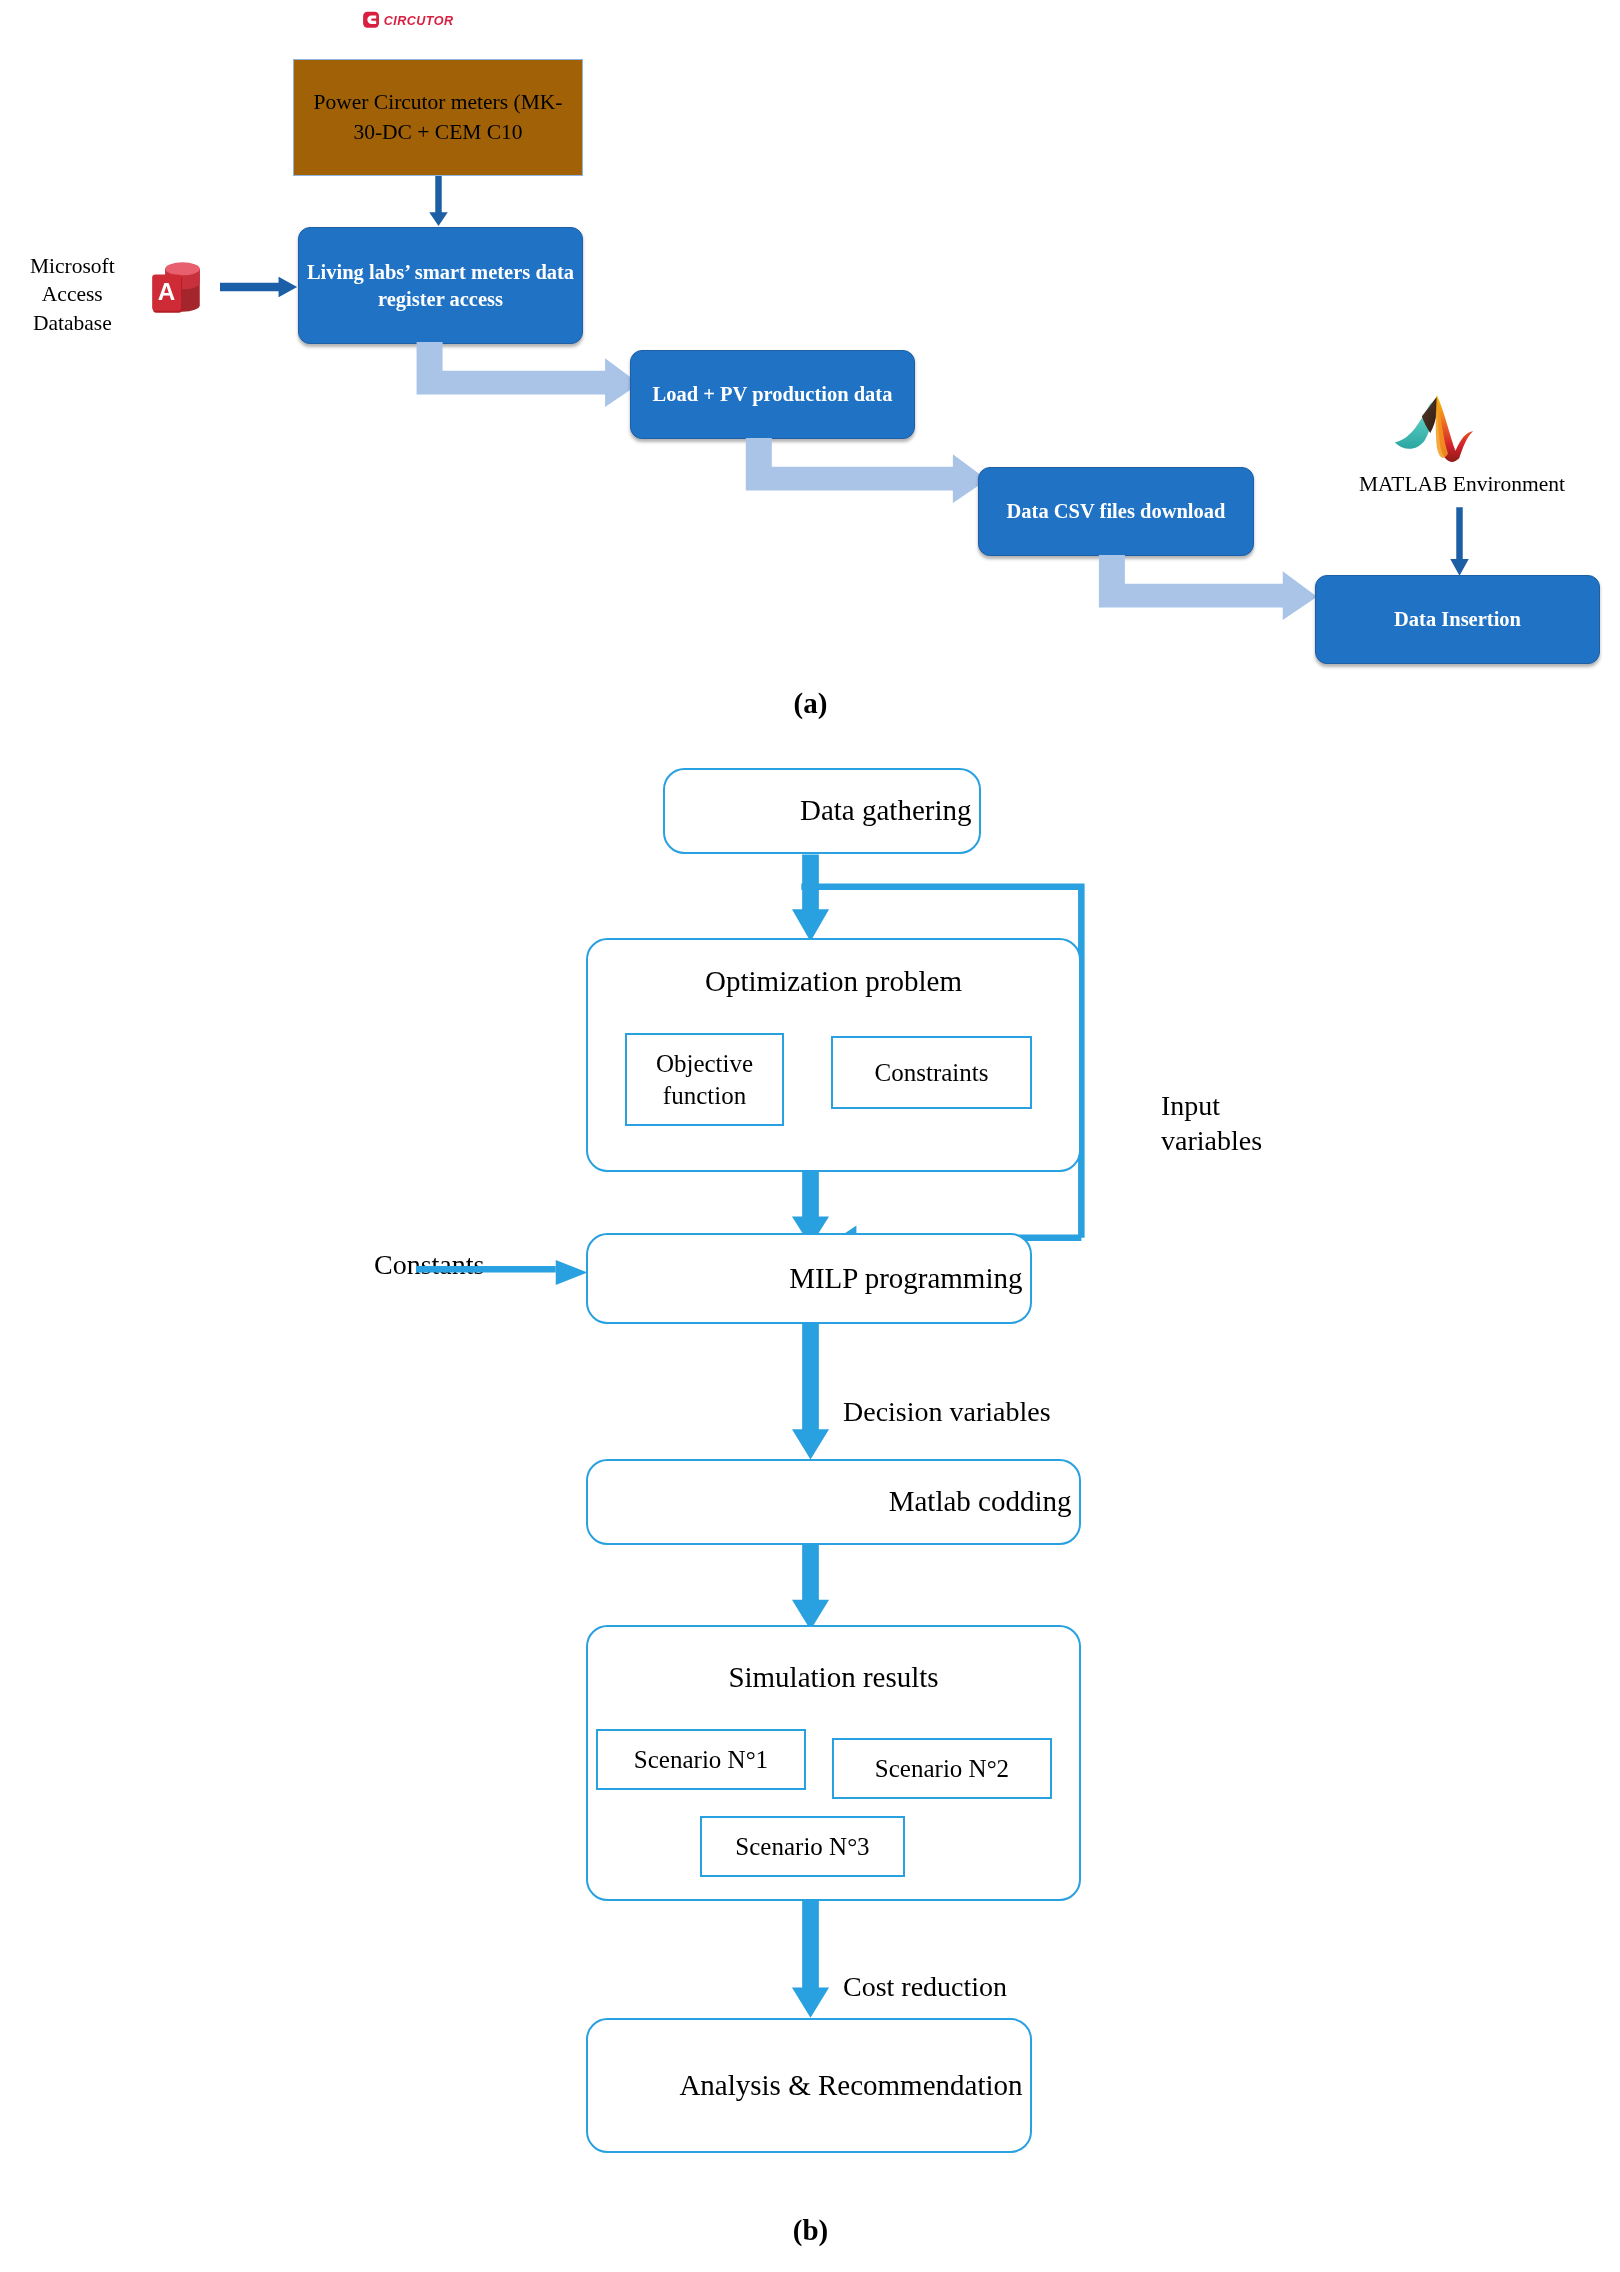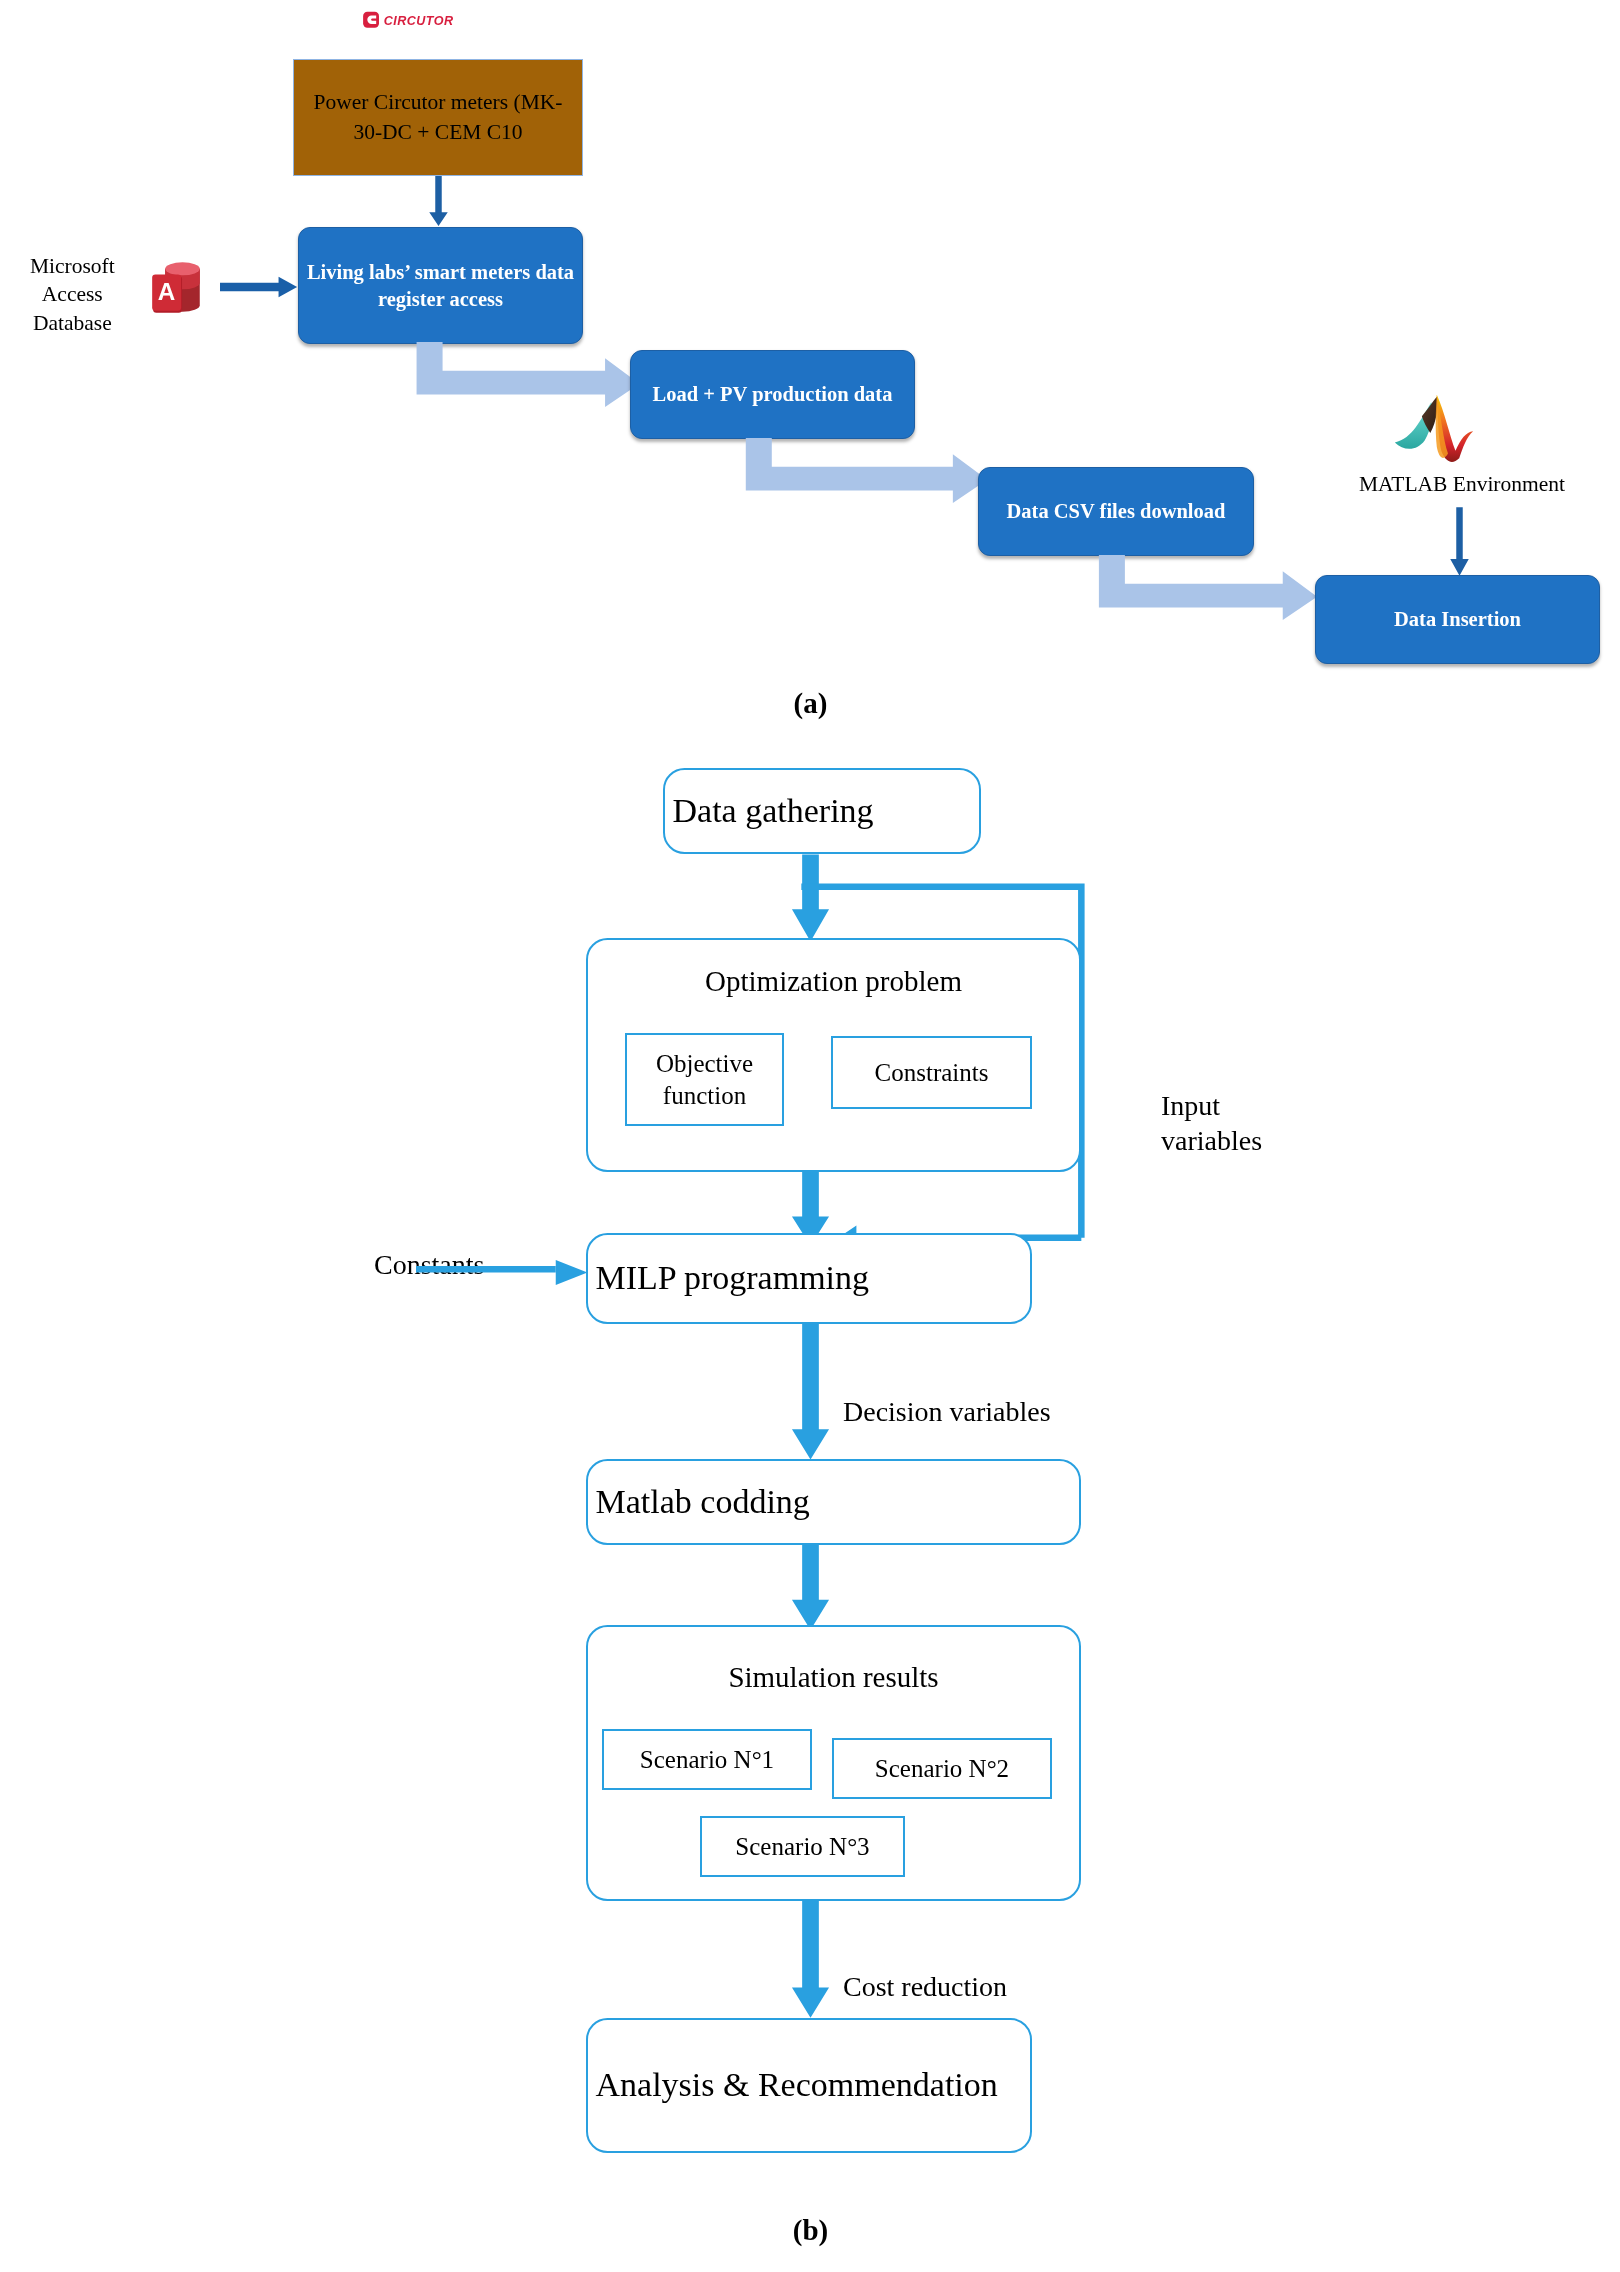--- a/index.html
+++ b/index.html
@@ -35,23 +35,23 @@
   }
   .side-label {
     font-size:21.5px; line-height:1.32; text-align:center;
   }
 
   
   .round-box {
     border:2.8px solid #29a0e0;
     border-radius:21.5px;
     background:#ffffff;
-    display:flex; align-items:center; justify-content:flex-start;
+    display:flex; align-items:center; justify-content:flex-end;
     text-align:center;
-    font-size:34px; line-height:1.3;
+    font-size:29px; line-height:1.3;
     padding:3.7px 7.5px;
   }
   .sq-box {
     border:2.8px solid #29a0e0;
     background:#ffffff;
     display:flex; align-items:center; justify-content:center;
     text-align:center;
     font-size:25px; line-height:1.25;
     padding:2.8px 4.7px;
   }
@@ -267,21 +267,21 @@
       <path d="M37 0 h36 v118 h22 L55 183 L15 118 h22 z" fill="#29a0e0"></path>
     </svg>
   </div>
 
   <div class="abs" style="left:586px; top:1625px; width:495px; height:276px;
               border:2.8px solid #29a0e0; border-radius:21.5px; background:#ffffff;">
     <div class="group-title" style="top:33px;">
       <span>Simulation results</span>
     </div>
 
-    <div class="abs sq-box" style="left:14px; top:102px; width:210px; height:61px;">
+    <div class="abs sq-box" style="left:8px; top:102px; width:210px; height:61px;">
       <span>Scenario N°1</span>
     </div>
 
     <div class="abs sq-box" style="left:244px; top:111px; width:220px; height:61px;">
       <span>Scenario N°2</span>
     </div>
 
     <div class="abs sq-box" style="left:112px; top:189px; width:205px; height:61px;">
       <span>Scenario N°3</span>
     </div>

